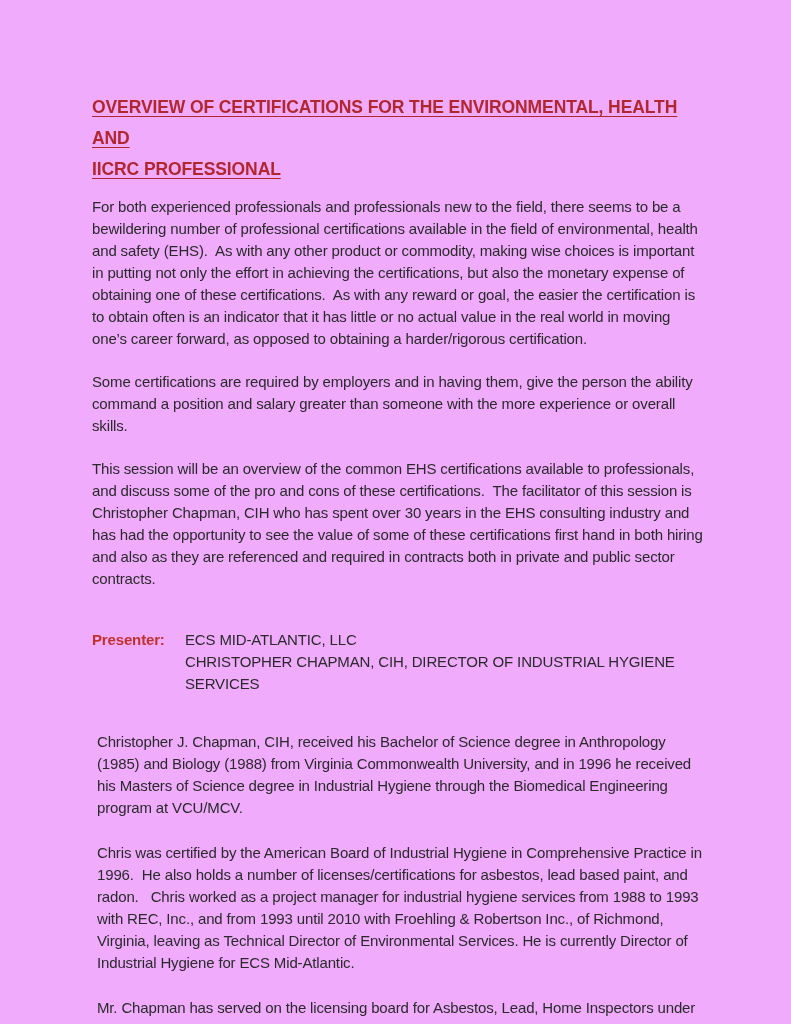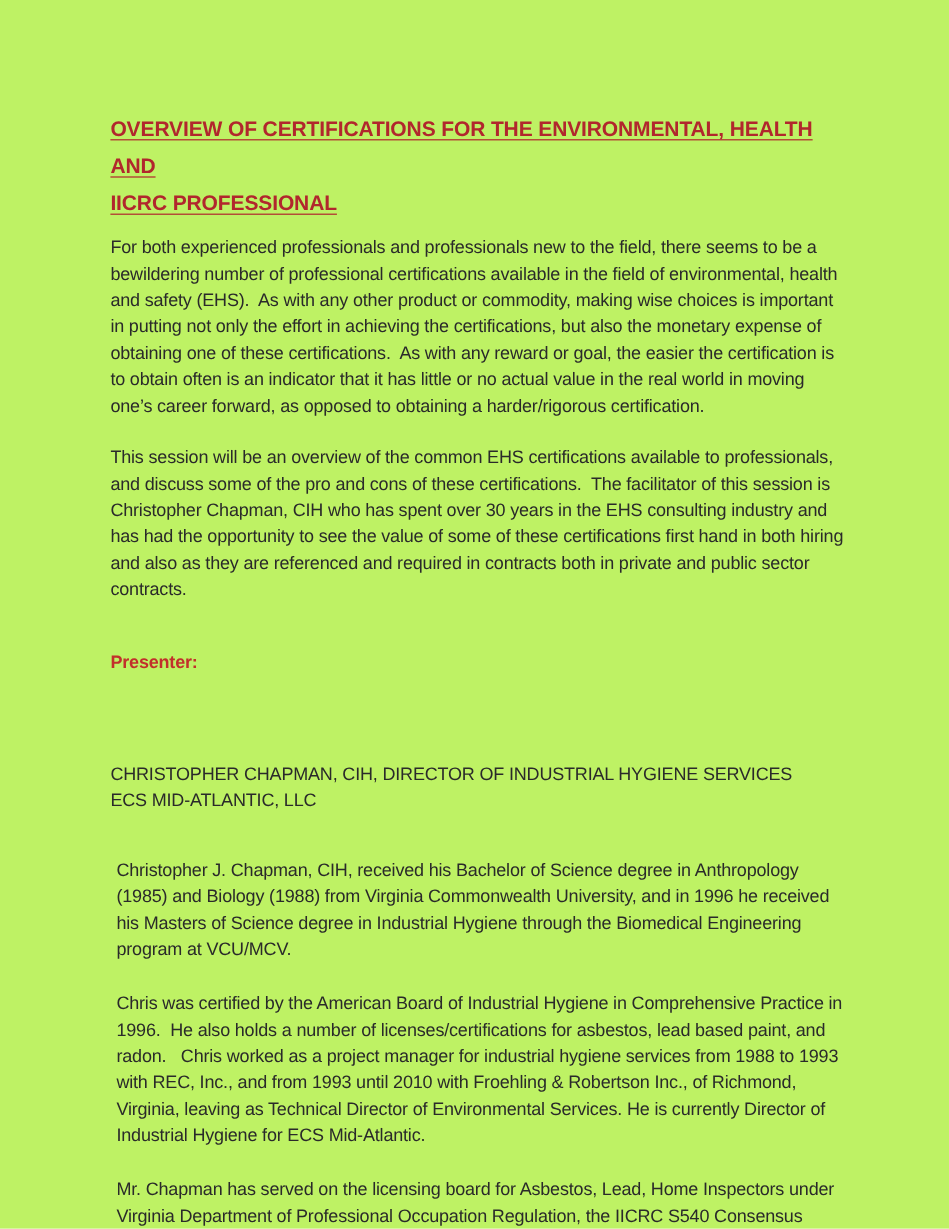--- a/index.html
+++ b/index.html
@@ -1,20 +1,20 @@
 <!DOCTYPE html>
 <html><head>
 <meta charset="utf-8">
 <style>
   html, body { margin: 0; padding: 0; background: #ffffff; }
   .page {
     width: 791px;
     height: 1024px;
     box-sizing: border-box;
-    background: #bef264;
+    background: #f0abfc;
     padding: 92px 88px 0 92px;
     font-family: "Liberation Sans", sans-serif;
     color: #2a2a2a;
     overflow: hidden;
   }
   .doc-title {
     font-size: 17.5px;
     line-height: 31px;
     font-weight: bold;
     letter-spacing: -0.1px;
@@ -29,21 +29,20 @@
     font-size: 15px;
     line-height: 22px;
     letter-spacing: -0.15px;
     margin: 0 0 21px 0;
     white-space: pre-wrap;
   }
   .presenter-row {
     display: flex;
     align-items: flex-start;
     margin: 39px 0 36px 0;
-    flex-direction: column;
   }
   .presenter-label {
     flex: 0 0 93px;
     font-size: 15px;
     line-height: 22px;
     font-weight: bold;
     letter-spacing: -0.15px;
   }
   .presenter-info {
     font-size: 15px;
@@ -57,27 +56,28 @@
 <body>
 
 <div class="page">
 
   <h1 class="doc-title" style="color: rgb(177, 39, 45);">
     <span class="title-line">OVERVIEW OF CERTIFICATIONS FOR THE ENVIRONMENTAL, HEALTH AND</span>
     <span class="title-line">IICRC PROFESSIONAL</span>
   </h1>
 
   <p class="para">For both experienced professionals and professionals new to the field, there seems to be a bewildering number of professional certifications available in the field of environmental, health and safety (EHS).  As with any other product or commodity, making wise choices is important in putting not only the effort in achieving the certifications, but also the monetary expense of obtaining one of these certifications.  As with any reward or goal, the easier the certification is to obtain often is an indicator that it has little or no actual value in the real world in moving one’s career forward, as opposed to obtaining a harder/rigorous certification.</p>
+  <p class="para">Some certifications are required by employers and in having them, give the person the ability command a position and salary greater than someone with the more experience or overall skills.</p>
   <p class="para">This session will be an overview of the common EHS certifications available to professionals, and discuss some of the pro and cons of these certifications.  The facilitator of this session is Christopher Chapman, CIH who has spent over 30 years in the EHS consulting industry and has had the opportunity to see the value of some of these certifications first hand in both hiring and also as they are referenced and required in contracts both in private and public sector contracts.</p>
 
   <div class="presenter-row">
     <div class="presenter-label" style="color: rgb(194, 48, 43);">Presenter:</div>
     <div class="presenter-info">
+      <span>ECS MID-ATLANTIC, LLC</span>
       <span>CHRISTOPHER CHAPMAN, CIH, DIRECTOR OF INDUSTRIAL HYGIENE SERVICES</span>
-      <span>ECS MID-ATLANTIC, LLC</span>
     </div>
   </div>
 
   <div class="bio">
     <p class="para">Christopher J. Chapman, CIH, received his Bachelor of Science degree in Anthropology (1985) and Biology (1988) from Virginia Commonwealth University, and in 1996 he received his Masters of Science degree in Industrial Hygiene through the Biomedical Engineering program at VCU/MCV.</p>
     <p class="para">Chris was certified by the American Board of Industrial Hygiene in Comprehensive Practice in 1996.  He also holds a number of licenses/certifications for asbestos, lead based paint, and radon.   Chris worked as a project manager for industrial hygiene services from 1988 to 1993 with REC, Inc., and from 1993 until 2010 with Froehling &amp; Robertson Inc., of Richmond, Virginia, leaving as Technical Director of Environmental Services. He is currently Director of Industrial Hygiene for ECS Mid-Atlantic.</p>
     <p class="para">Mr. Chapman has served on the licensing board for Asbestos, Lead, Home Inspectors under Virginia Department of Professional Occupation Regulation, the IICRC S540 Consensus Committee, as well as the Virginia Department of Labor and Industry Conference committee. He is also an OSHA authorized instructor for both general and construction industry and regularly acts as a technical advisor and expert witness on cases involving industrial hygiene, worker’s compensation, and indoor air quality.</p>
   </div>
 
 </div>

